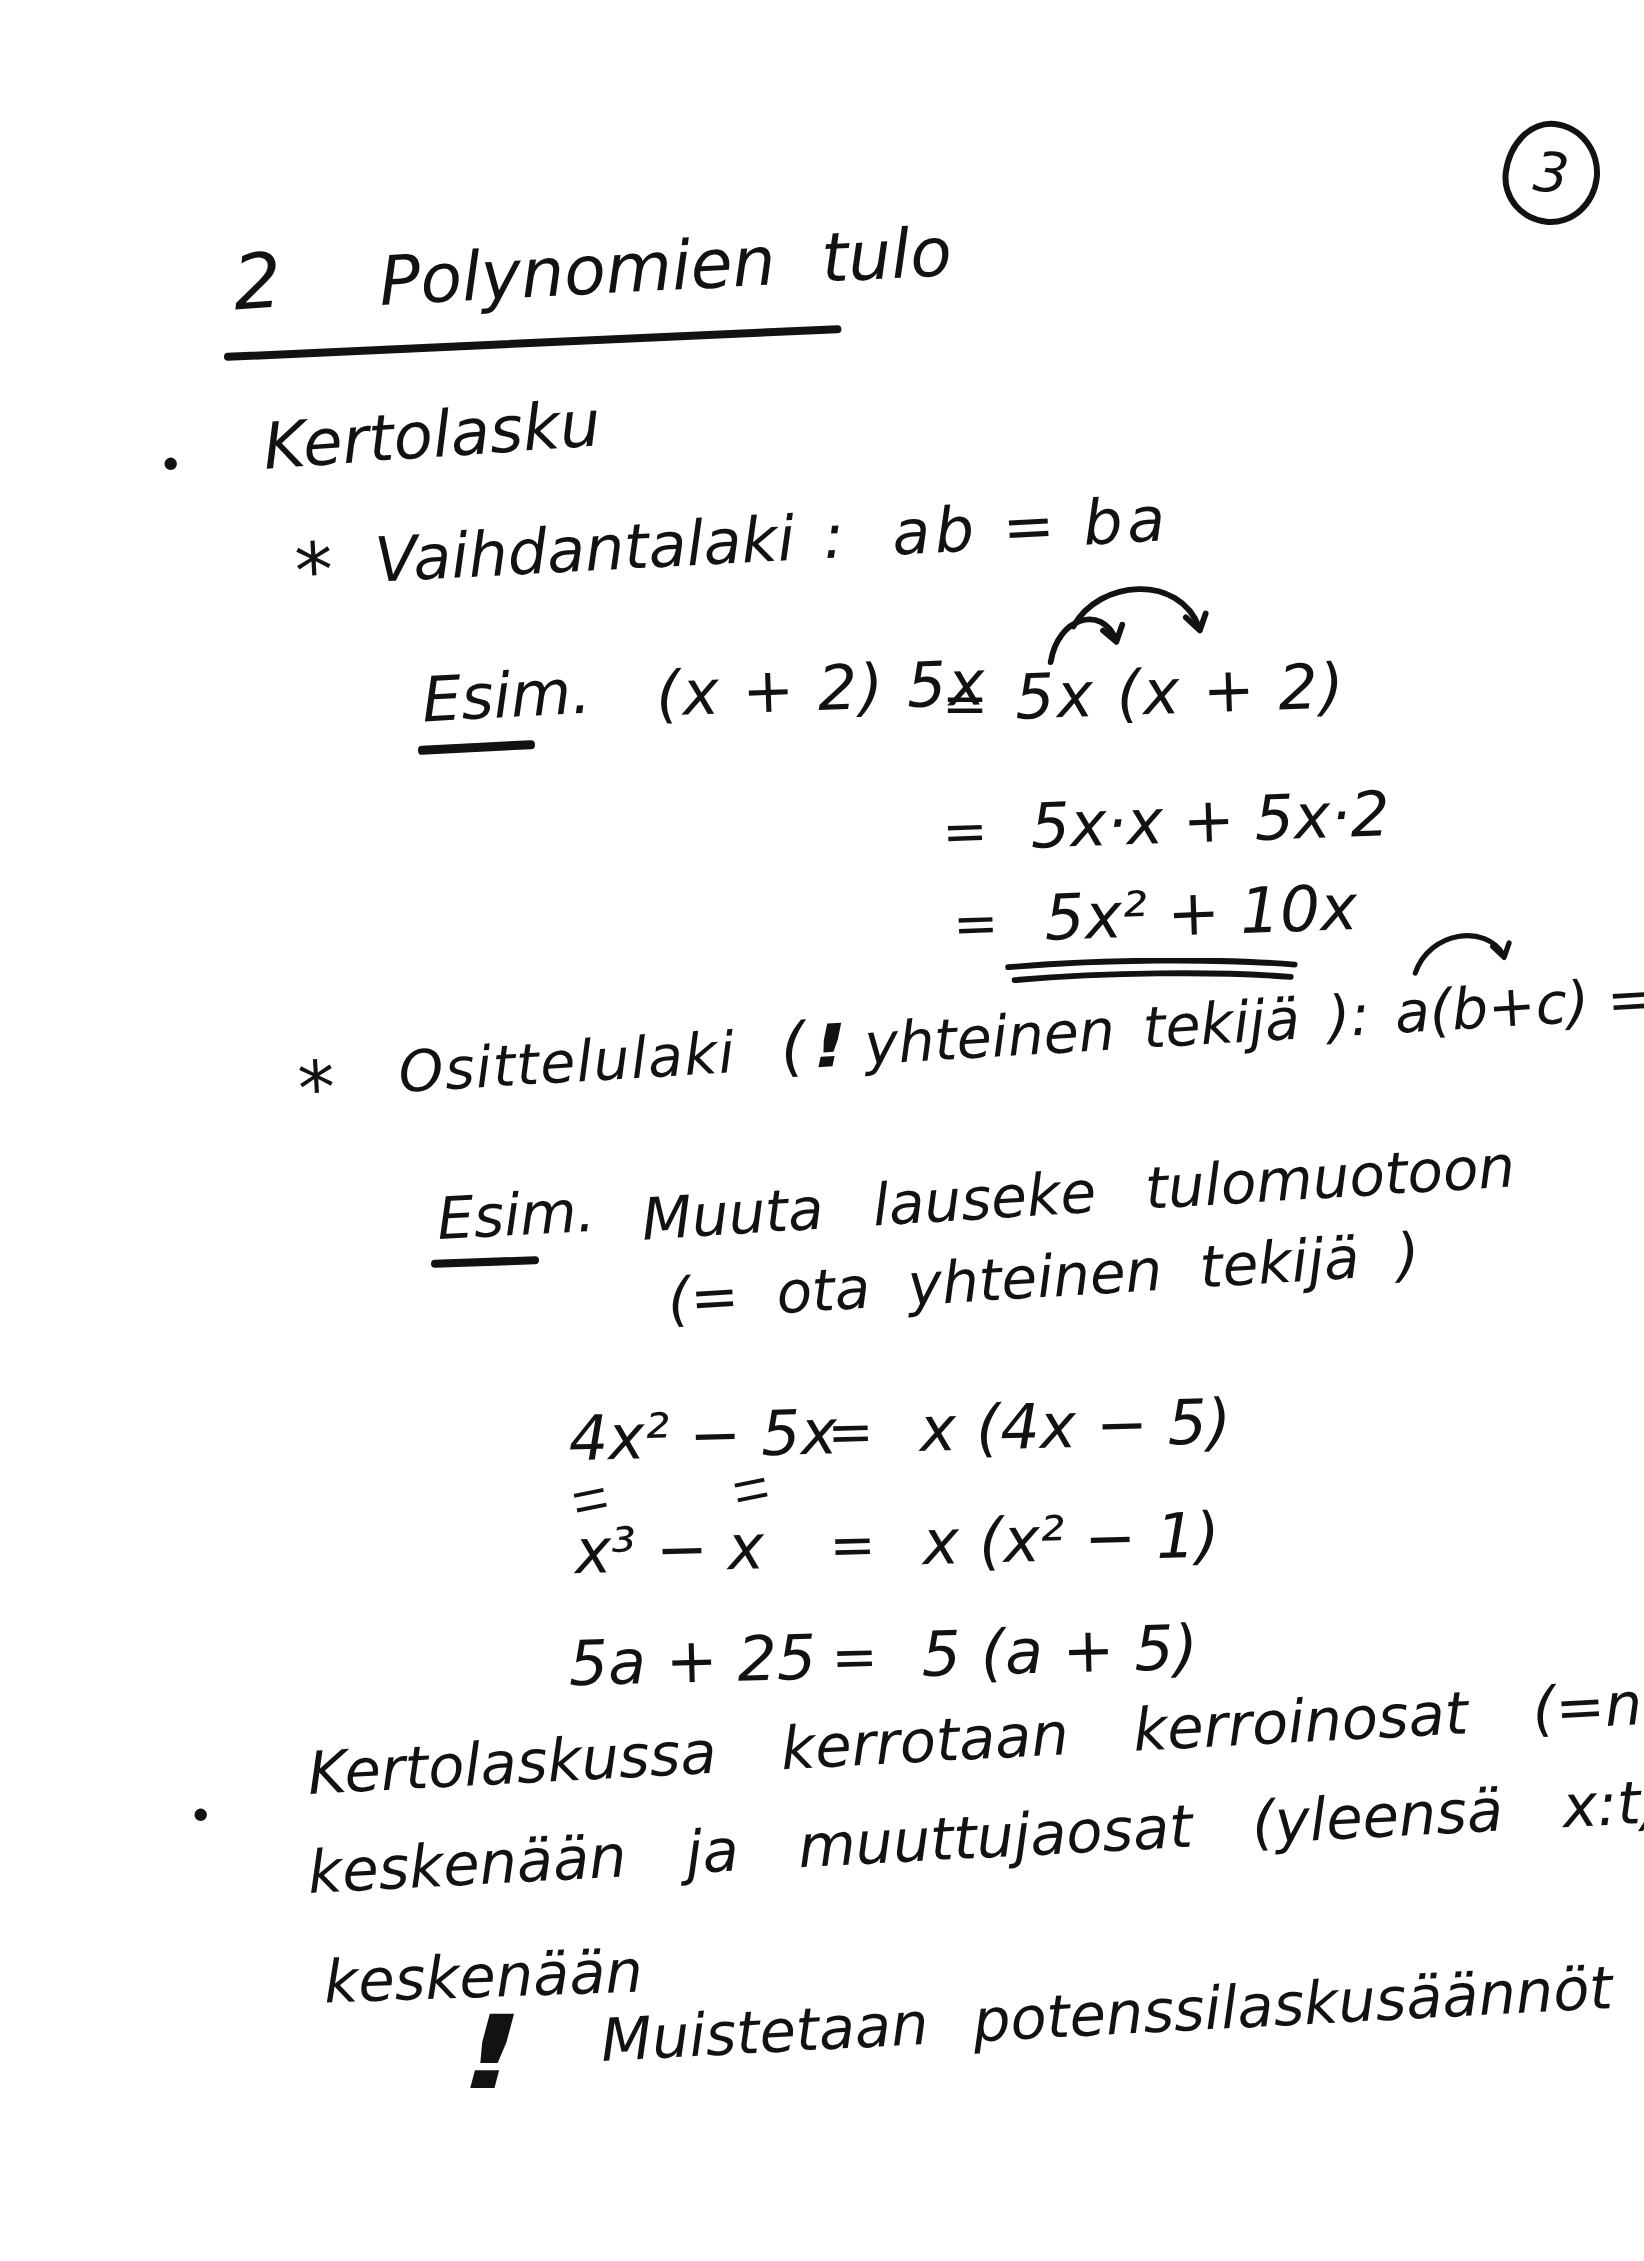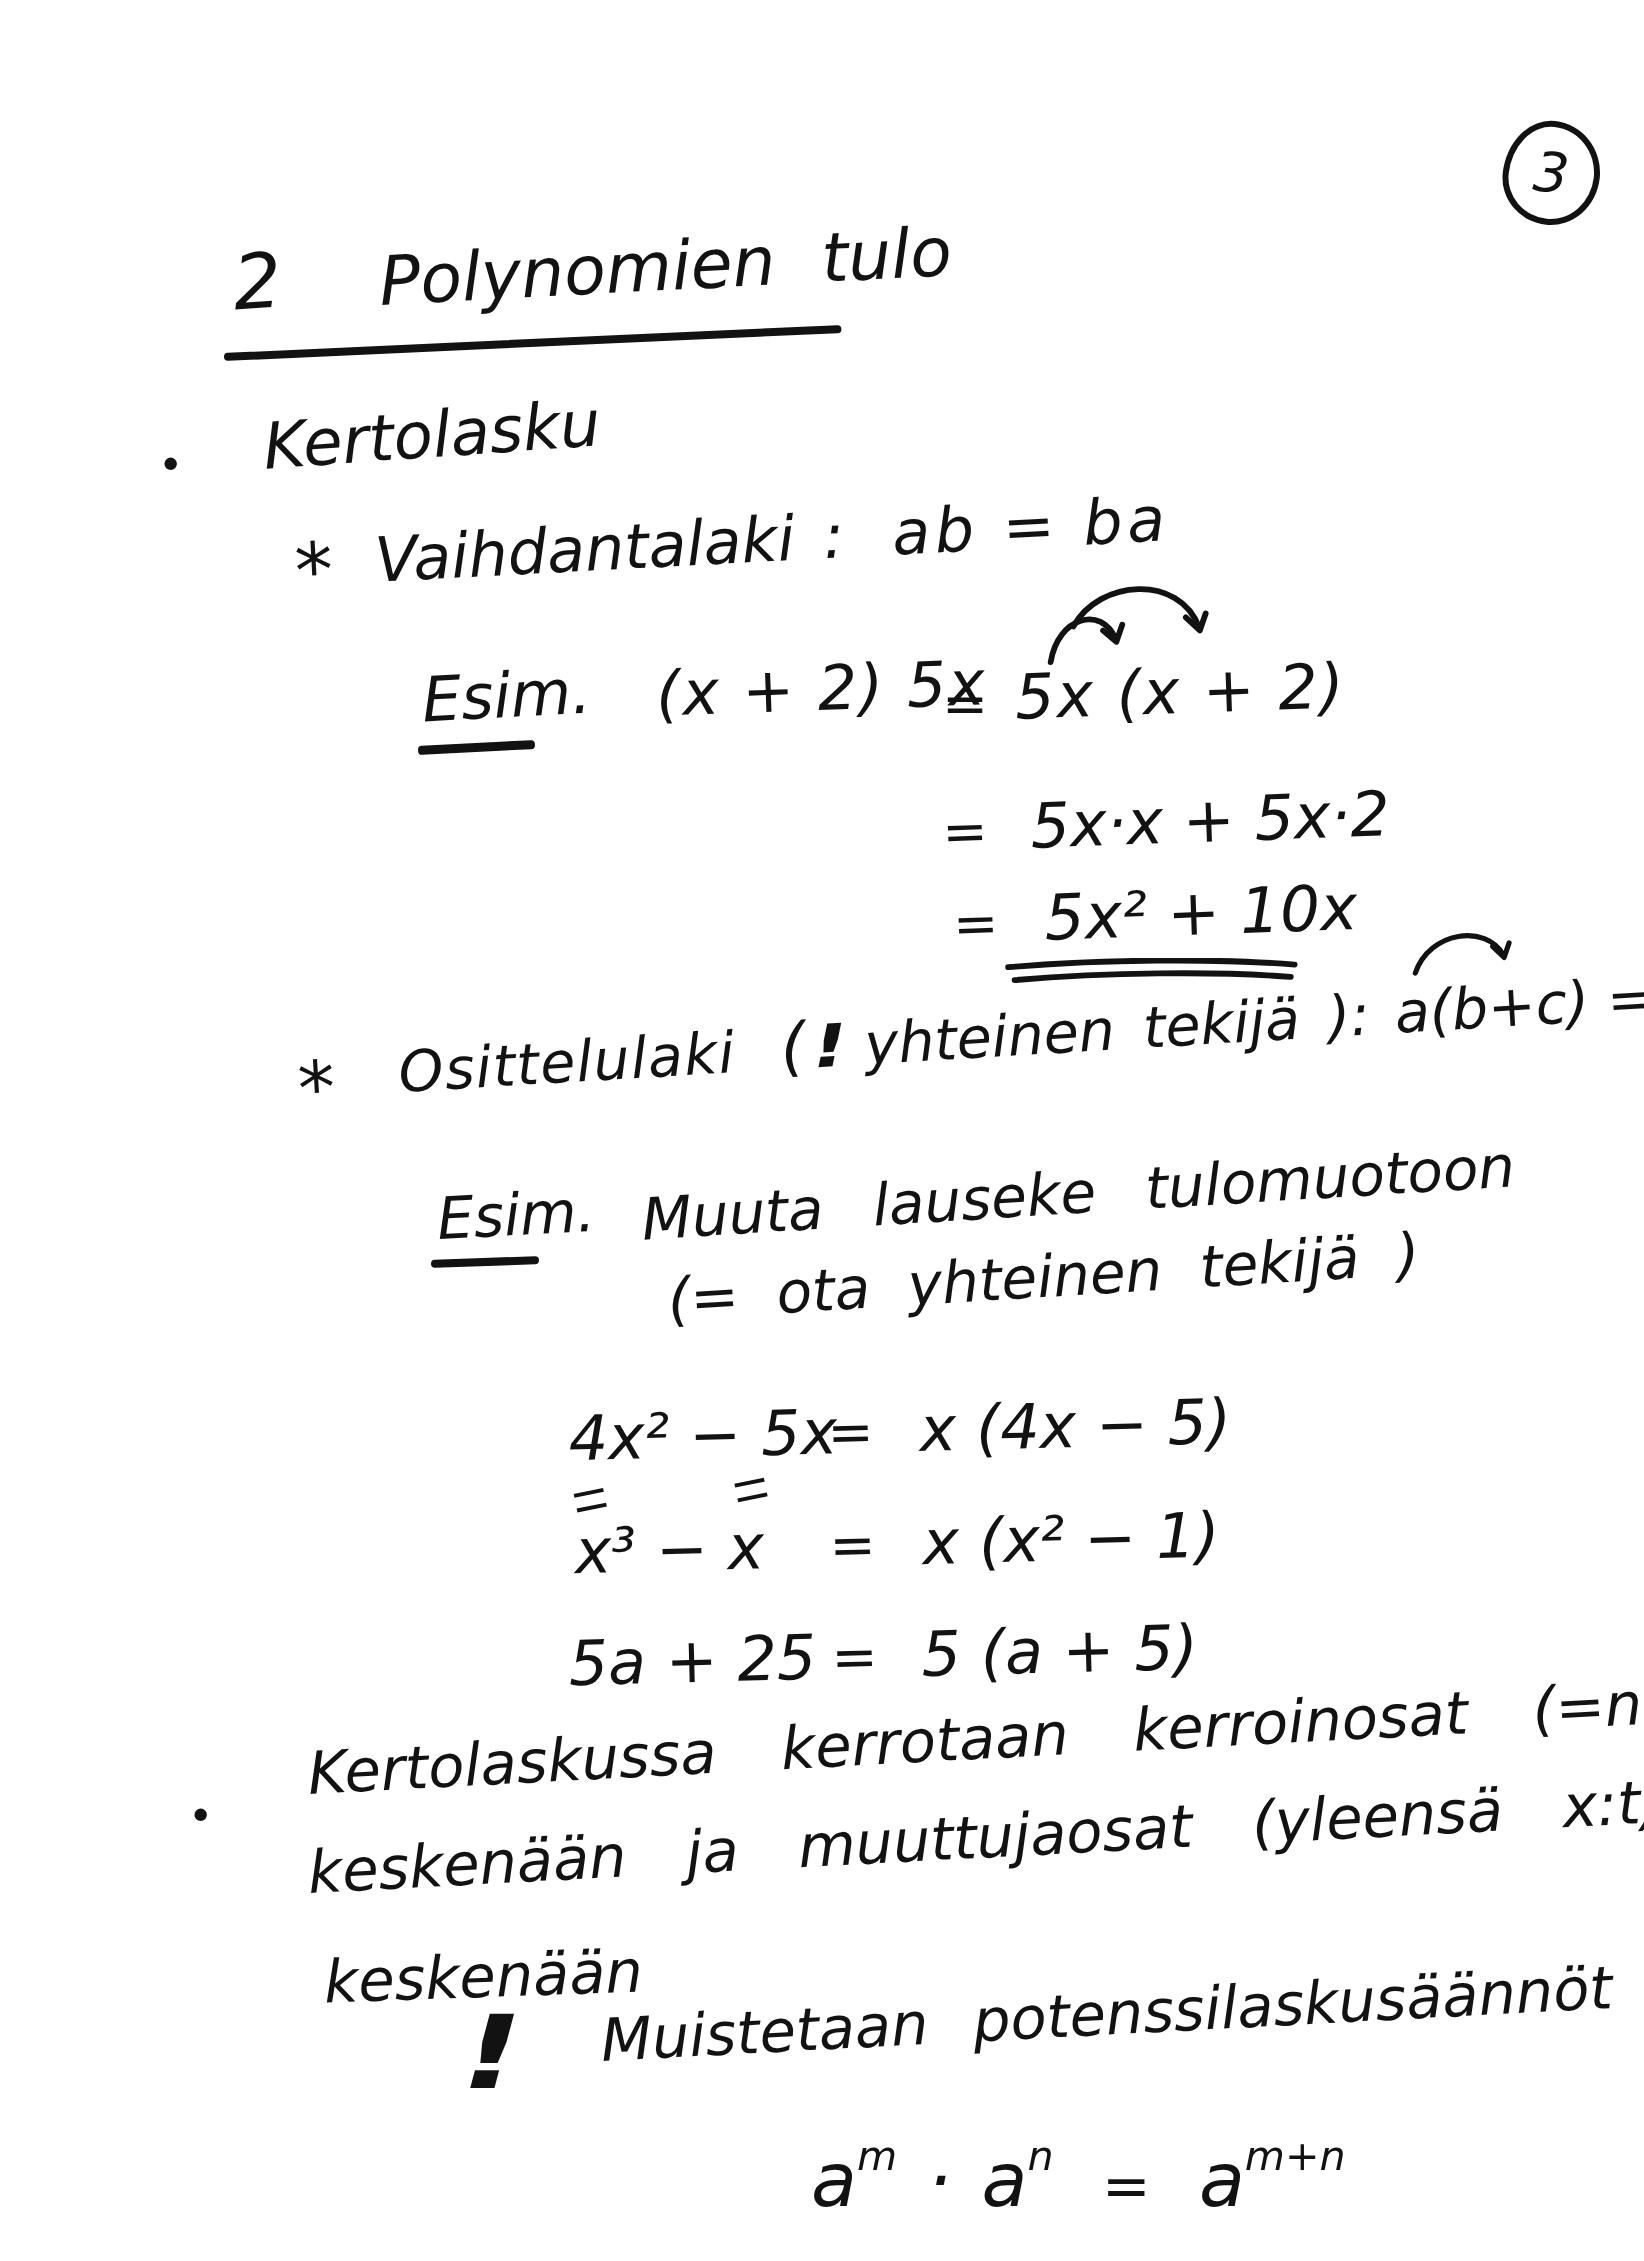--- a/index.html
+++ b/index.html
@@ -120,22 +120,15 @@
   </div>
 
   <div class="abs" style="left:188px; top:1791px; font-size:43px;">•</div>
   <div class="abs" style="left:308px; top:1739px; font-size:59px; word-spacing:46px; transform:rotate(-3deg); transform-origin:left center;">Kertolaskussa kerrotaan kerroinosat (=nro-osat)</div>
   <div class="abs" style="left:308px; top:1838px; font-size:59px; word-spacing:41px; transform:rotate(-3deg); transform-origin:left center;">keskenään ja muuttujaosat (yleensä x:t)</div>
   <div class="abs" style="left:324px; top:1942px; font-size:59px; transform:rotate(-2deg);">keskenään</div>
 
   <div class="abs bang" style="left:469px; top:1993px; font-size:102px;">!</div>
   <div class="abs" style="left:601px; top:2006px; font-size:59px; word-spacing:26px; transform:rotate(-3deg); transform-origin:left center;">Muistetaan potenssilaskusäännöt</div>
 
-  <div class="abs" style="left:811px; top:2132px; font-size:75px;">
-    <span>a</span><sup>m</sup>
-    <span style="margin:0 6.4px;">·</span>
-    <span>a</span><sup>n</sup>
-    <span style="margin:0 24.5px; font-size:58px;">=</span>
-    <span>a</span><sup>m+n</sup>
-  </div>
 
 </div>
 
 
 </body></html>

